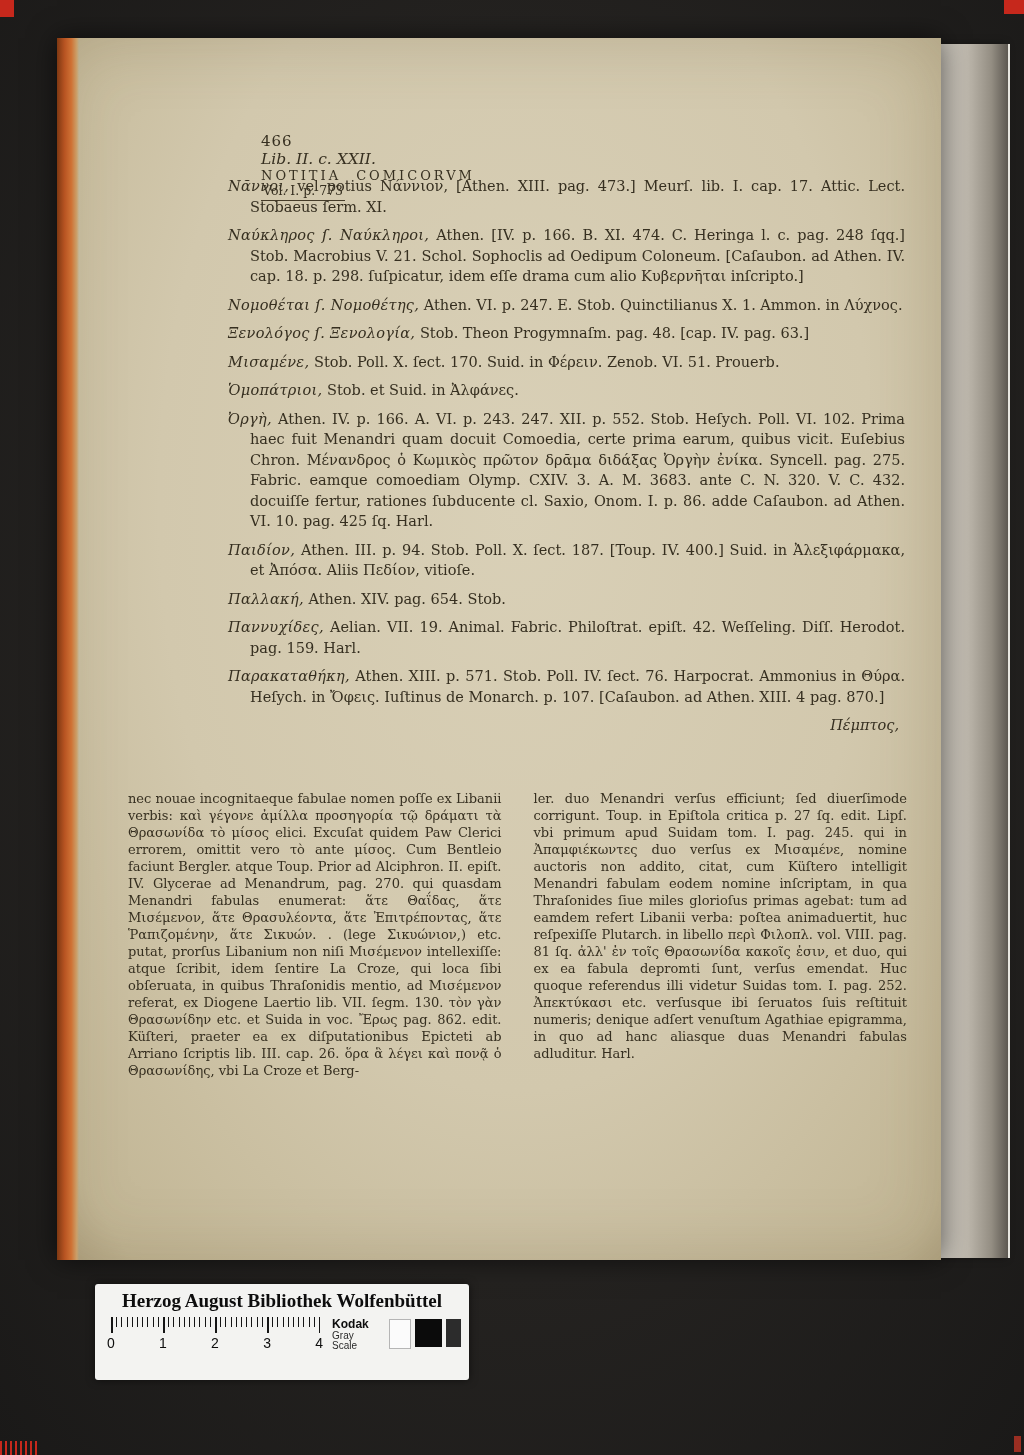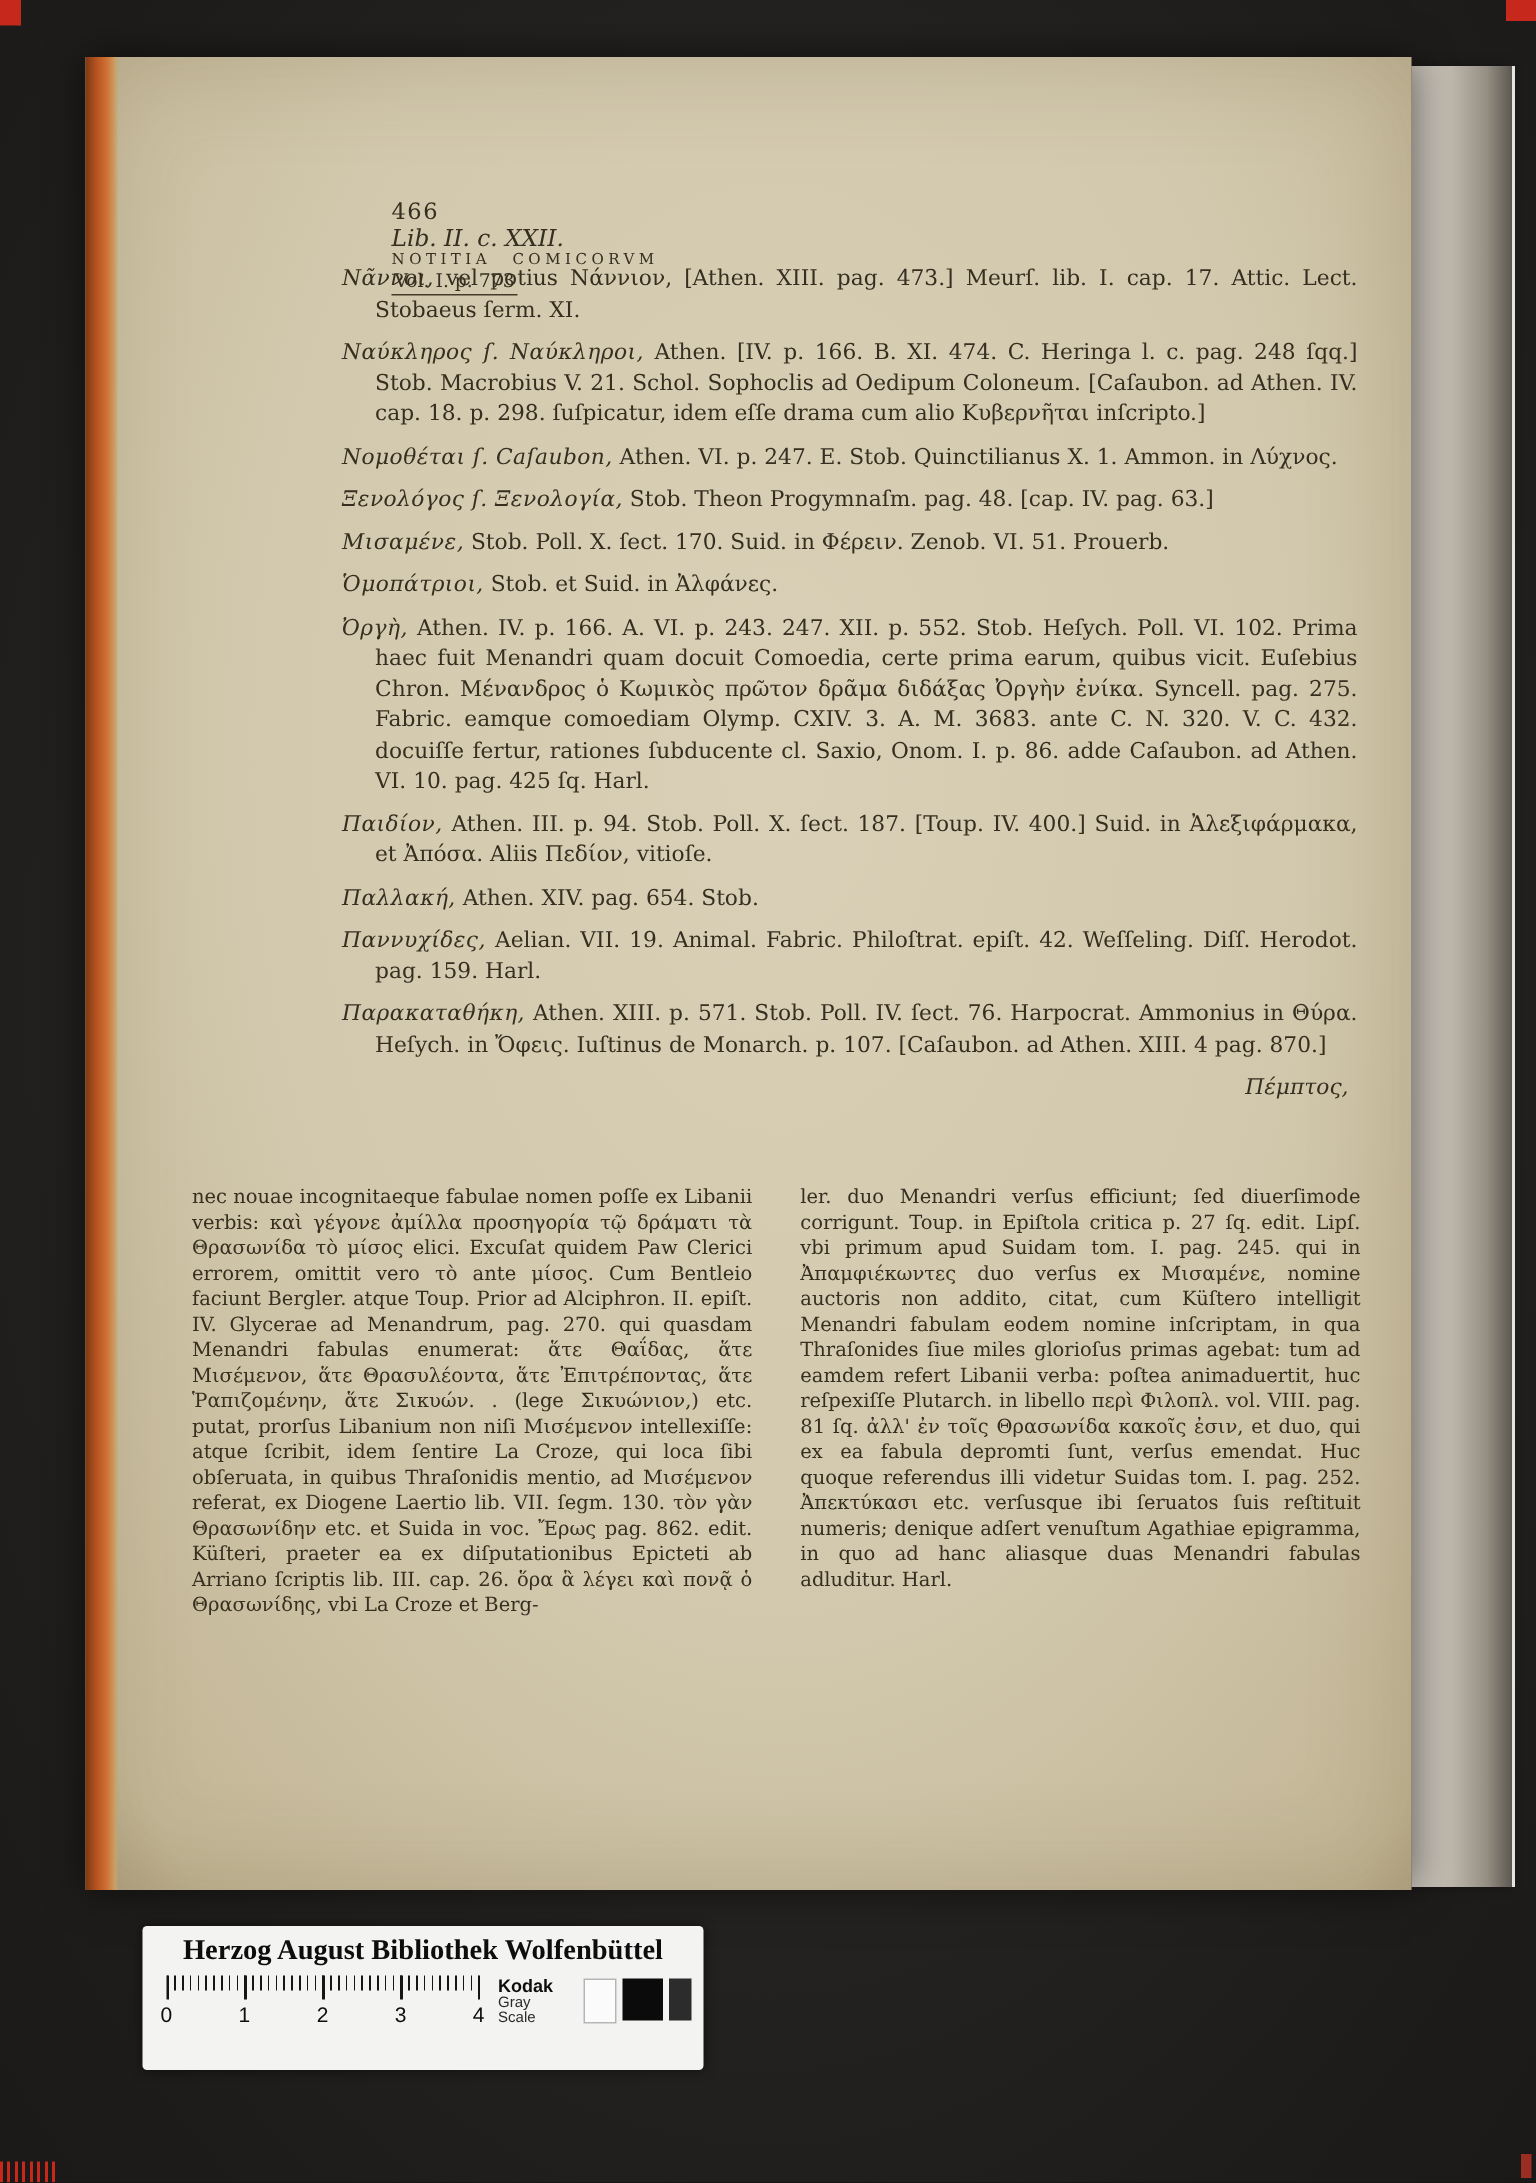--- a/index.html
+++ b/index.html
@@ -37,21 +37,21 @@
     position:absolute; left:0; top:0; bottom:0; width:22px;
     background:linear-gradient(90deg,#7e3812 0%, #b85422 35%, #cf7134 65%, #caa06a 90%, rgba(210,200,173,0) 100%);
   }
 
   .running-head {
     position:absolute; top:94px; left:148px; width:700px;
     display:flex; align-items:baseline; font-size:15.5px;flex-direction:column;
   }
   .pagenum { font-size:15px; letter-spacing:1px; }
   .chapter { font-style:italic; margin-left:56px; }
-  .head-title { flex:1; text-align:center; letter-spacing:3px; word-spacing:8px; font-size:10px; }
+  .head-title { flex:1; text-align:center; letter-spacing:3px; word-spacing:8px; font-size:13px; }
   .volref { font-size:12.5px; border-bottom:1.5px solid #453b28; padding:0 2px 2px 2px; }
 
   .entries {
     position:absolute; top:138px; left:171px; width:677px;
     font-size:14.5px; line-height:20.5px; text-align:justify;
   }
   .entry { margin:0 0 8px 0; text-indent:-22px; padding-left:22px; }
   .hw { font-style:italic; letter-spacing:.3px; }
   .catchword { text-align:right; font-style:italic; padding-right:6px; margin-top:2px; }
 
@@ -115,21 +115,21 @@
     <div class="running-head">
       <span class="pagenum">466</span>
       <span class="chapter">Lib. II. c. XXII.</span>
       <span class="head-title">NOTITIA COMICORVM</span>
       <span class="volref">Vol. I. p. 773</span>
     </div>
 
     <div class="entries">
       <p class="entry"><span class="hw">Νᾶννοι,</span> <span class="et">vel potius Νάννιον, [Athen. XIII. pag. 473.] Meurſ. lib. I. cap. 17. Attic. Lect. Stobaeus ſerm. XI.</span></p>
       <p class="entry"><span class="hw">Ναύκληρος ſ. Ναύκληροι,</span> <span class="et">Athen. [IV. p. 166. B. XI. 474. C. Heringa l. c. pag. 248 ſqq.] Stob. Macrobius V. 21. Schol. Sophoclis ad Oedipum Coloneum. [Caſaubon. ad Athen. IV. cap. 18. p. 298. ſuſpicatur, idem eſſe drama cum alio Κυβερνῆται inſcripto.]</span></p>
-      <p class="entry"><span class="hw">Νομοθέται ſ. Caſaubon,</span> <span class="et">Athen. VI. p. 247. E. Stob. Quinctilianus X. 1. Ammon. in Λύχνος.</span></p>
+      <p class="entry"><span class="hw">Νομοθέται ſ. Νομοθέτης,</span> <span class="et">Athen. VI. p. 247. E. Stob. Quinctilianus X. 1. Ammon. in Λύχνος.</span></p>
       <p class="entry"><span class="hw">Ξενολόγος ſ. Ξενολογία,</span> <span class="et">Stob. Theon Progymnaſm. pag. 48. [cap. IV. pag. 63.]</span></p>
       <p class="entry"><span class="hw">Μισαμένε,</span> <span class="et">Stob. Poll. X. ſect. 170. Suid. in Φέρειν. Zenob. VI. 51. Prouerb.</span></p>
       <p class="entry"><span class="hw">Ὁμοπάτριοι,</span> <span class="et">Stob. et Suid. in Ἀλφάνες.</span></p>
       <p class="entry"><span class="hw">Ὀργὴ,</span> <span class="et">Athen. IV. p. 166. A. VI. p. 243. 247. XII. p. 552. Stob. Heſych. Poll. VI. 102. Prima haec fuit Menandri quam docuit Comoedia, certe prima earum, quibus vicit. Euſebius Chron. Μένανδρος ὁ Κωμικὸς πρῶτον δρᾶμα διδάξας Ὀργὴν ἐνίκα. Syncell. pag. 275. Fabric. eamque comoediam Olymp. CXIV. 3. A. M. 3683. ante C. N. 320. V. C. 432. docuiſſe fertur, rationes ſubducente cl. Saxio, Onom. I. p. 86. adde Caſaubon. ad Athen. VI. 10. pag. 425 ſq. Harl.</span></p>
       <p class="entry"><span class="hw">Παιδίον,</span> <span class="et">Athen. III. p. 94. Stob. Poll. X. ſect. 187. [Toup. IV. 400.] Suid. in Ἀλεξιφάρμακα, et Ἀπόσα. Aliis Πεδίον, vitioſe.</span></p>
       <p class="entry"><span class="hw">Παλλακή,</span> <span class="et">Athen. XIV. pag. 654. Stob.</span></p>
       <p class="entry"><span class="hw">Παννυχίδες,</span> <span class="et">Aelian. VII. 19. Animal. Fabric. Philoſtrat. epiſt. 42. Weſſeling. Diſſ. Herodot. pag. 159. Harl.</span></p>
       <p class="entry"><span class="hw">Παρακαταθήκη,</span> <span class="et">Athen. XIII. p. 571. Stob. Poll. IV. ſect. 76. Harpocrat. Ammonius in Θύρα. Heſych. in Ὄφεις. Iuſtinus de Monarch. p. 107. [Caſaubon. ad Athen. XIII. 4 pag. 870.]</span></p>
       <div class="catchword">Πέμπτος,</div>
     </div>

